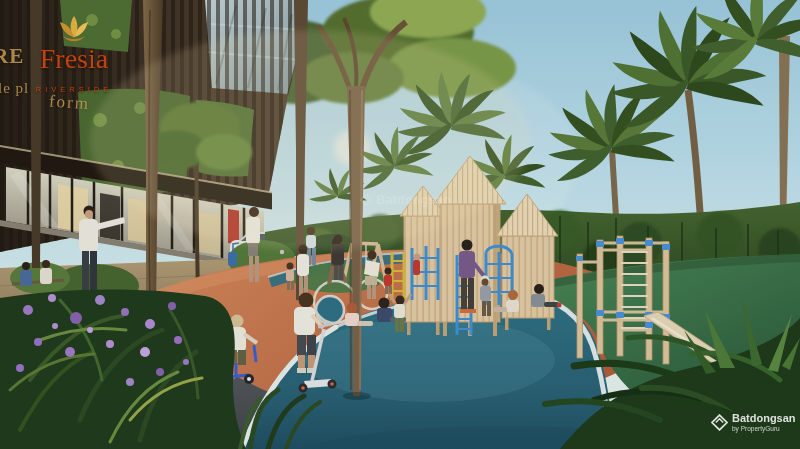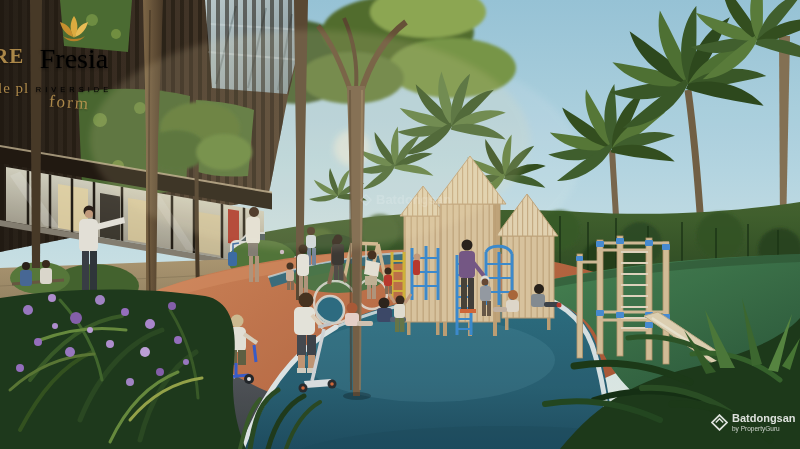--- a/index.html
+++ b/index.html
@@ -6,21 +6,21 @@
   .stage{position:relative;width:800px;height:449px;overflow:hidden;
          font-family:"Liberation Sans",sans-serif;background:#bfe0ec;}
   .stage svg.scene{position:absolute;left:0;top:0;}
   
   .frag{position:absolute;color:#c39a52;font-family:"Liberation Serif",serif;
         opacity:.85;letter-spacing:1px;text-shadow:0 1px 2px rgba(0,0,0,.35);}
   .frag-re{left:-7px;top:44px;font-size:21px;font-weight:bold;}
   .frag-lepl{left:-2px;top:80px;font-size:15px;}
   .frag-form{left:49px;top:93px;font-size:17px;letter-spacing:2px;transform:rotate(4deg);}
   
-  .logo{position:absolute;left:30px;top:14px;width:88px;text-align:center;color:#000000;}
+  .logo{position:absolute;left:30px;top:14px;width:88px;text-align:center;color:#c2410c;}
   .logo .flower{display:block;margin:0 auto 1px auto;}
   .logo-title{font-family:"Liberation Serif",serif;font-size:28px;line-height:28px;
               text-shadow:0 1px 3px rgba(0,0,0,.45);}
   .logo-sub{font-size:7.5px;letter-spacing:4px;margin-top:12px;
             text-shadow:0 1px 2px rgba(0,0,0,.5);}
   
   .wm-center{position:absolute;left:360px;top:192px;display:flex;align-items:center;
              gap:4px;color:#fff;opacity:.15;font-size:13px;font-weight:bold;}
   .wm-br{position:absolute;left:711px;top:413px;display:flex;align-items:center;
          gap:4px;color:#fff;opacity:.85;}

